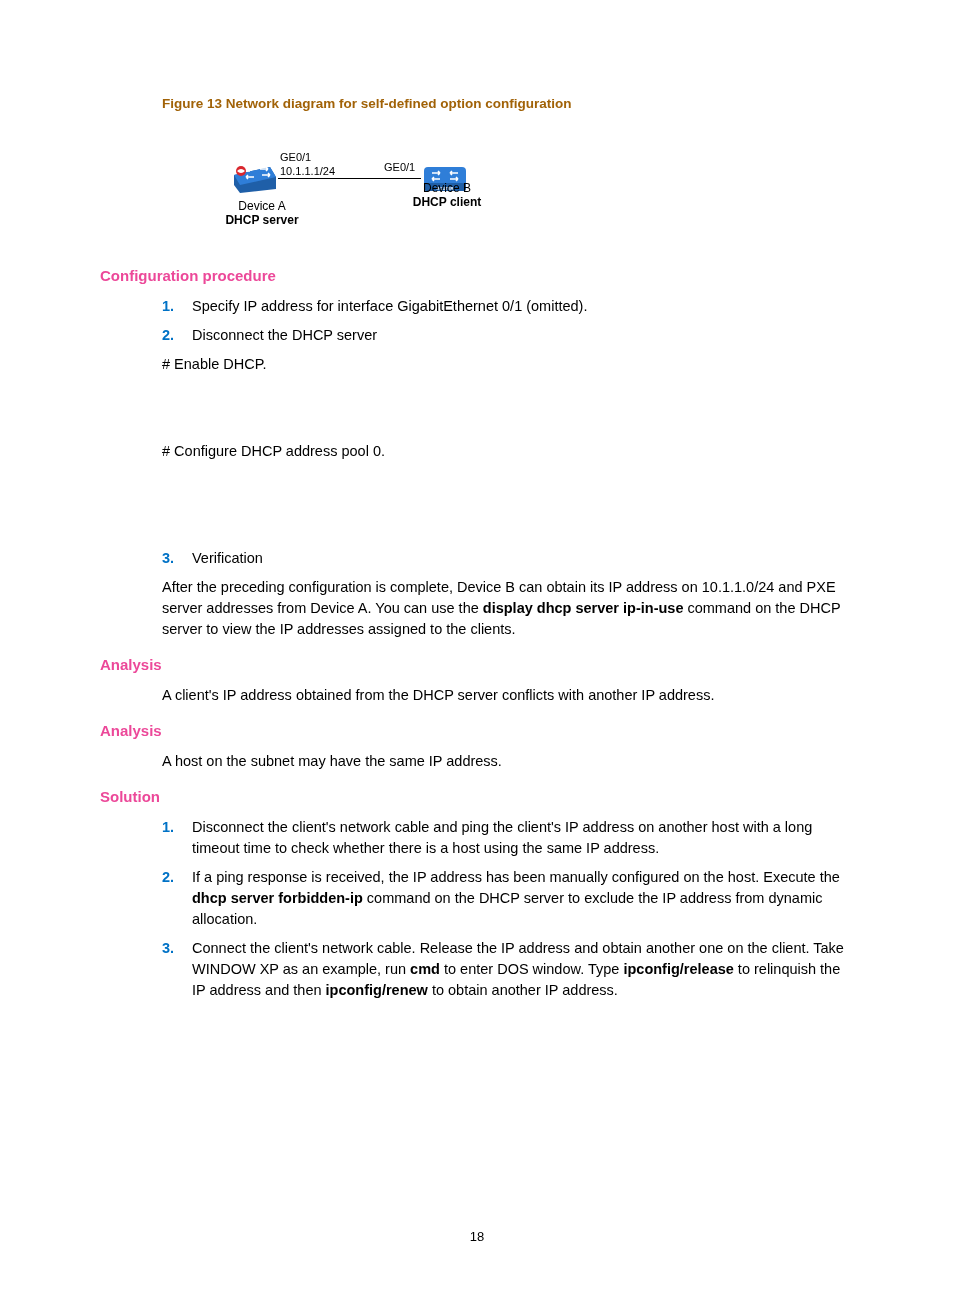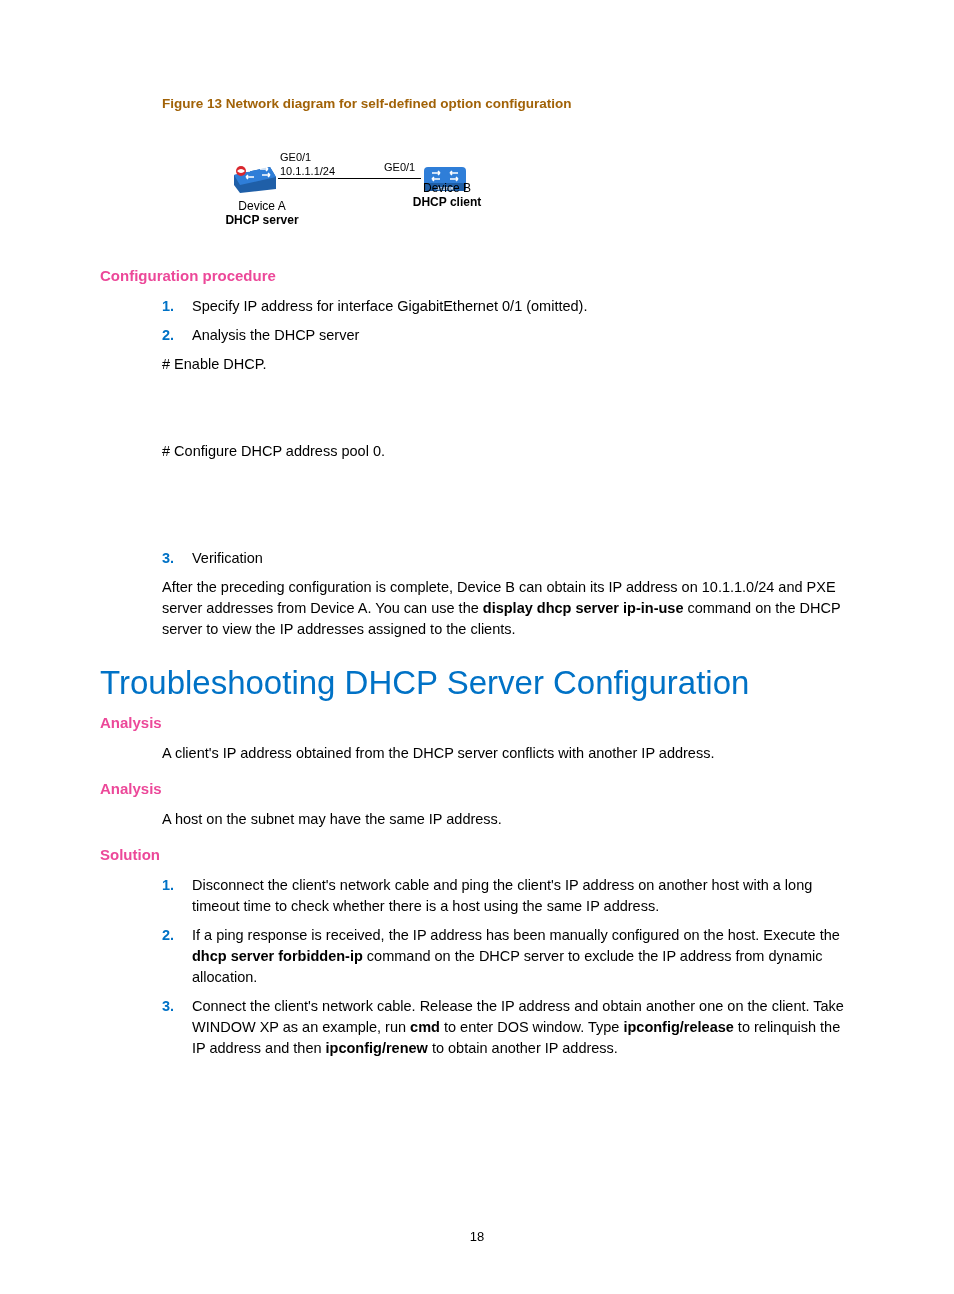--- a/index.html
+++ b/index.html
@@ -137,41 +137,40 @@
 
   <div class="h3">Configuration procedure</div>
 
   <div class="ol-content">
     <div class="ol-item">
       <div class="ol-num">1.</div>
       <div class="ol-text">Specify IP address for interface GigabitEthernet 0/1 (omitted).</div>
     </div>
     <div class="ol-item">
       <div class="ol-num">2.</div>
-      <div class="ol-text">Analysis the DHCP server</div>
+      <div class="ol-text">Disconnect the DHCP server</div>
     </div>
   </div>
 
   <div class="indented-para"># Enable DHCP.</div>
   <div class="big-gap"></div>
   <div class="indented-para"># Configure DHCP address pool 0.</div>
   <div style="height:58px"></div>
 
   <div class="ol-content">
     <div class="ol-item">
       <div class="ol-num">3.</div>
       <div class="ol-text">Verification</div>
     </div>
   </div>
 
   <div class="para">
     <span>After the preceding configuration is complete, Device B can obtain its IP address on 10.1.1.0/24 and PXE server addresses from Device A. You can use the </span><span class="bold">display dhcp server ip-in-use</span><span> command on the DHCP server to view the IP addresses assigned to the clients.</span>
   </div>
 
-  <h1 class="main">Troubleshooting DHCP Server Configuration</h1>
 
   <div class="h3">Analysis</div>
   <div class="para" style="margin-left:30px; padding-left:32px;">A client's IP address obtained from the DHCP server conflicts with another IP address.</div>
 
   <div class="h3">Analysis</div>
   <div class="para" style="margin-left:30px; padding-left:32px;">A host on the subnet may have the same IP address.</div>
 
   <div class="h3">Solution</div>
 
   <div class="ol-content">

